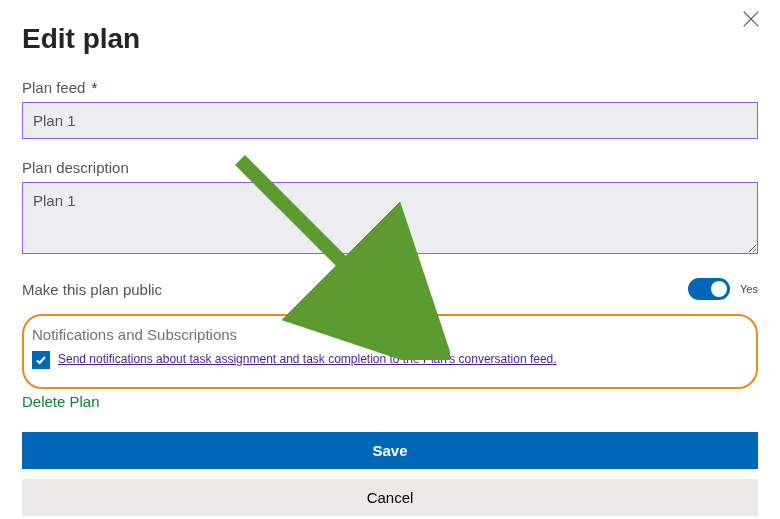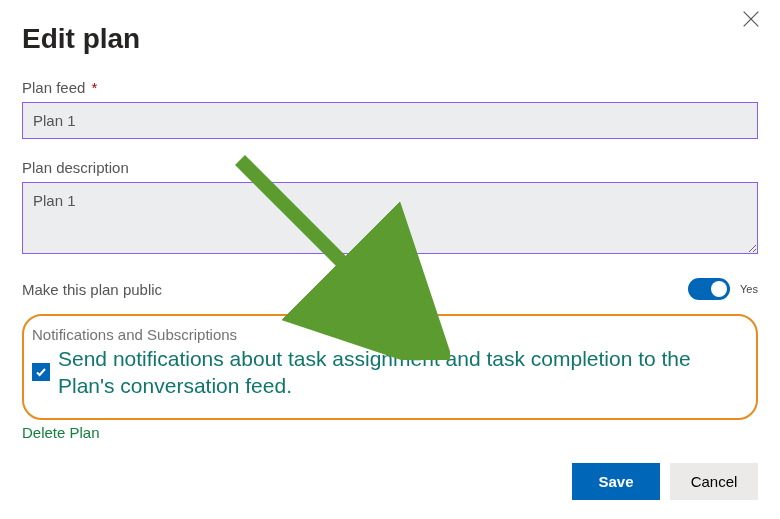--- a/index.html
+++ b/index.html
@@ -95,55 +95,57 @@
   }
   .highlight-box {
     border: 2.5px solid #e88b1f;
     border-radius: 20px;
     padding: 10px 14px 18px 6px;
     margin: 4px 0 2px 0;
   }
   .section-title {
     font-size: 15px;
     color: #737373;
-    margin: 0 0 2px 2px;
+    margin: 0 0 8px 2px;
   }
   .checkbox-row {
     display: flex;
     align-items: center;
     gap: 8px;
     padding-left: 2px;
   }
   .checkbox {
     width: 18px;
     height: 18px;
     background: #0067b8;
     display: flex;
     align-items: center;
     justify-content: center;
     flex: none;
     cursor: pointer;
   }
   .checkbox svg { width: 12px; height: 12px; }
   .checkbox-label {
-    font-size: 21px;
-    color: #0f766e;
+    font-size: 12px;
+    color: #4c1d95;
     line-height: 1.3;
+    text-decoration: underline;
   }
   .delete-link {
     font-size: 15px;
     color: #15803d;
     cursor: pointer;
     margin-top: 4px;
   }
   .buttons {
     display: flex;
     justify-content: flex-end;
     gap: 10px;
     margin-top: 22px;
+    flex-direction: column;
   }
   .btn {
     min-width: 88px;
     padding: 10px 18px;
     font-size: 15px;
     font-family: inherit;
     border: none;
     cursor: pointer;
     text-align: center;
   }

